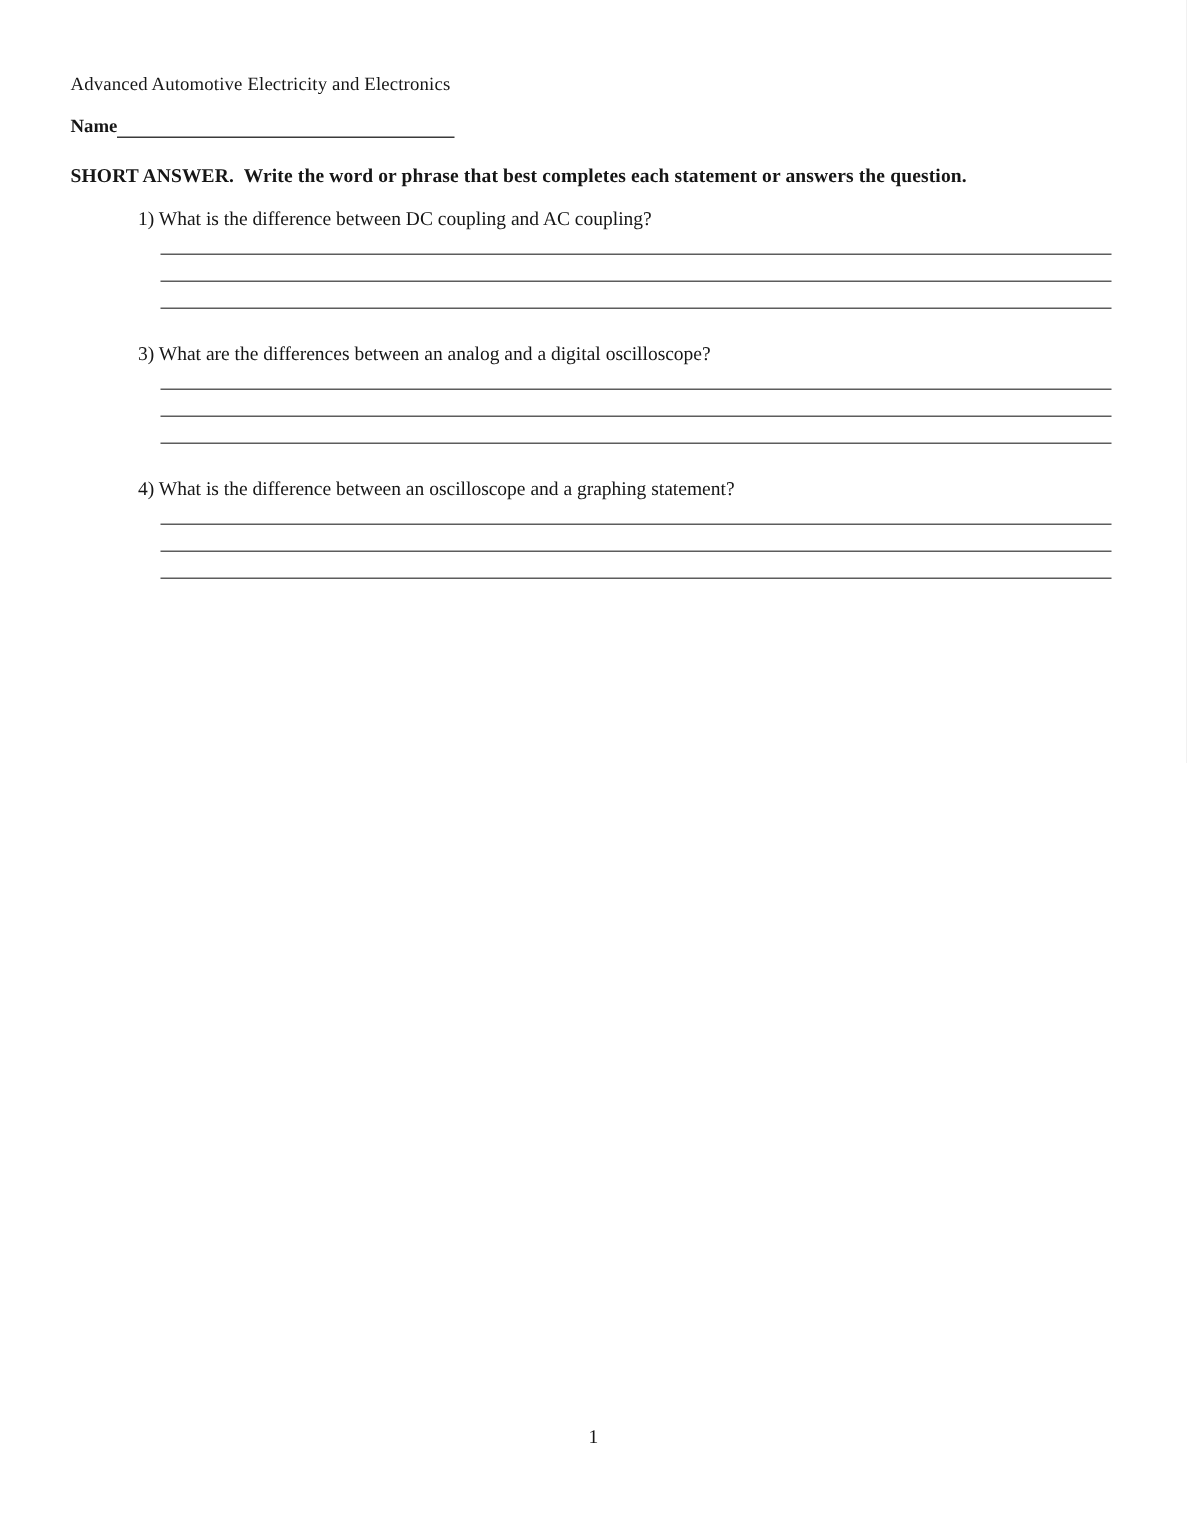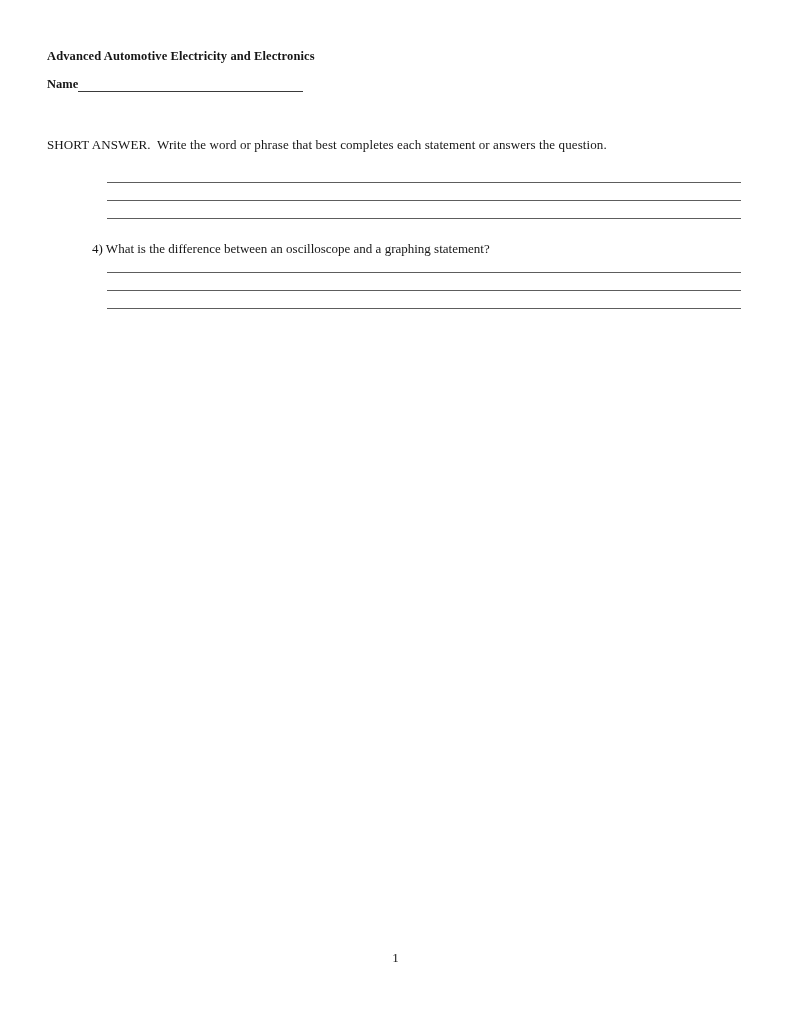--- a/index.html
+++ b/index.html
@@ -15,42 +15,42 @@
     background: #ffffff;
     font-family: "Liberation Serif", serif;
     color: #161616;
     box-sizing: border-box;
     overflow: hidden;
   }
   .content {
     padding: 49px 50px 0 47px;
   }
   .doc-header {
-    font-weight: bold;
+    font-weight: normal;
     font-size: 12.5px;
     line-height: 14px;
     letter-spacing: 0.1px;
   }
   .name-row {
     margin-top: 14px;
     display: flex;
     align-items: center;
     font-weight: bold;
     font-size: 12.5px;
     line-height: 15px;
   }
   .name-blank {
     display: inline-block;
     width: 225px;
     height: 14px;
     border-bottom: 1.2px solid #3a3a3a;
   }
   .section-heading {
-    margin-top: 45px;
-    font-weight: normal;
+    margin-top: 17px;
+    font-weight: bold;
     font-size: 13px;
     line-height: 15px;
     white-space: pre-wrap;
     letter-spacing: 0.1px;
   }
   .questions {
     margin-top: 14px;
   }
   .question {
     margin-left: 45px;
@@ -93,28 +93,37 @@
     <div class="name-row">
       <span>Name</span>
         <span class="name-blank"></span>
     </div>
 
     <div class="section-heading">SHORT ANSWER.  Write the word or phrase that best completes each statement or answers the question.</div>
 
     <div class="questions">
 
       <div class="question">
+        <div class="question-text"><span>1)</span> <span>What is the difference between DC coupling and AC coupling?</span></div>
         <div class="answer-lines">
           <div class="answer-line"></div>
           <div class="answer-line"></div>
           <div class="answer-line"></div>
         </div>
       </div>
 
 
+      <div class="question">
+        <div class="question-text"><span>3)</span> <span>What are the differences between an analog and a digital oscilloscope?</span></div>
+        <div class="answer-lines">
+          <div class="answer-line"></div>
+          <div class="answer-line"></div>
+          <div class="answer-line"></div>
+        </div>
+      </div>
 
       <div class="question">
         <div class="question-text"><span>4)</span> <span>What is the difference between an oscilloscope and a graphing statement?</span></div>
         <div class="answer-lines">
           <div class="answer-line"></div>
           <div class="answer-line"></div>
           <div class="answer-line"></div>
         </div>
       </div>
 

